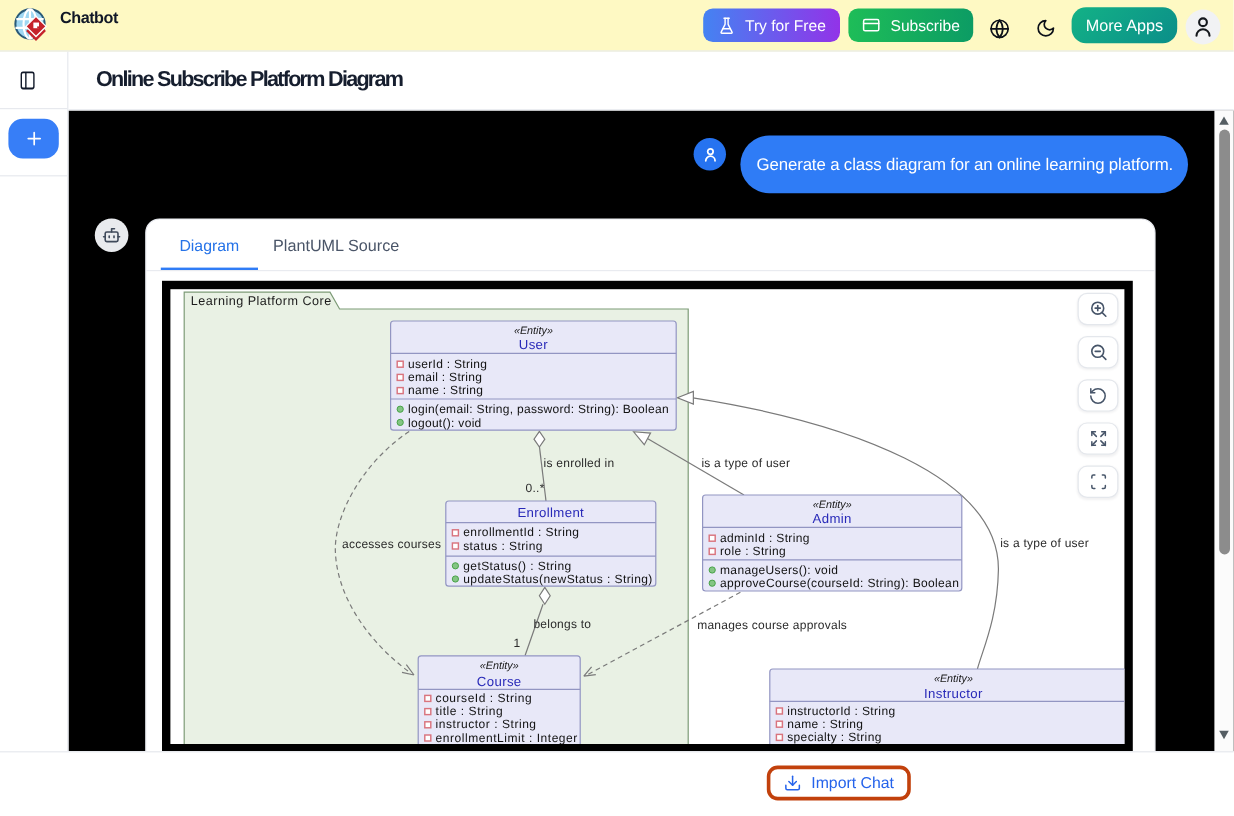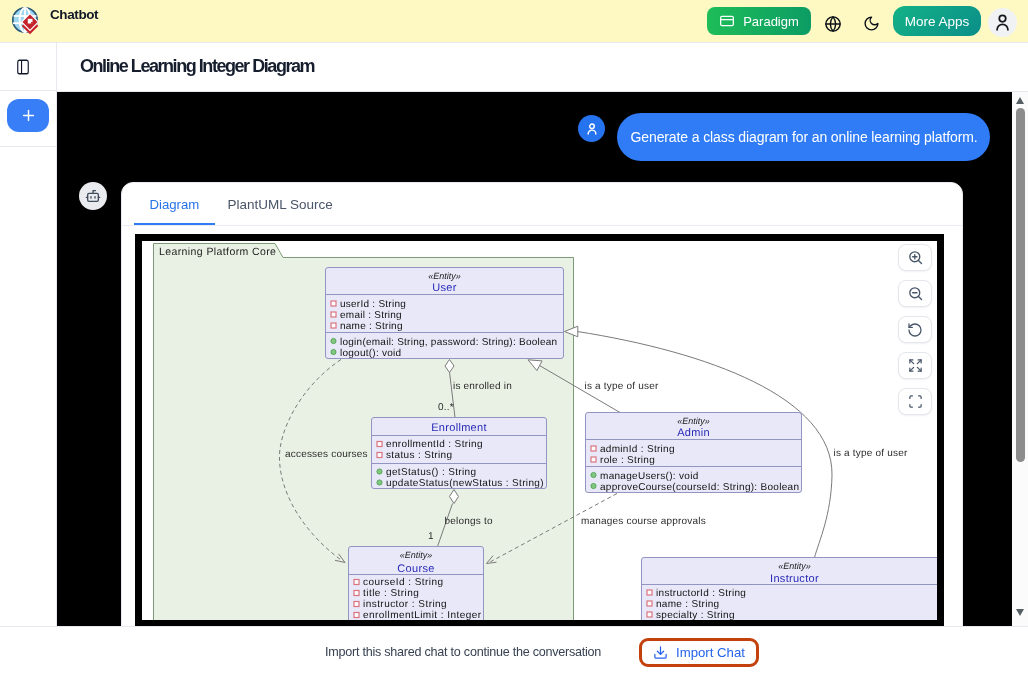--- a/index.html
+++ b/index.html
@@ -288,26 +288,34 @@
         <ellipse cx="14" cy="14" rx="5.4" ry="12.2"></ellipse>
         <path d="M14 1.8v24.4"></path>
       </g>
       <path d="M10.7 19.9 19 28.2 27.3 19.9 25.1 17.7 19 23.8 12.9 17.7 Z" fill="#c5232b"></path>
       <path d="M19 7.6 27.4 16 19 24.4 10.6 16 Z" fill="#c5232b" stroke="#fff" stroke-width="1.1"></path>
       <rect x="16.8" y="12.8" width="4.7" height="4.7" fill="#fff"></rect>
       <rect x="20" y="16" width="1.9" height="1.7" fill="#c5232b"></rect>
     </svg>
   </div>
   <div id="appname">Chatbot</div>
+  <div class="hbtn" id="btn-try">
+    <svg width="15" height="15" viewBox="0 0 24 24" fill="none" stroke="#fff" stroke-width="1.9" stroke-linecap="round" stroke-linejoin="round">
+        <path d="M10 2v7.5a2 2 0 0 1-.2.9L4.7 20.5a1 1 0 0 0 .9 1.5h12.8a1 1 0 0 0 .9-1.5l-5.1-10.1a2 2 0 0 1-.2-.9V2"></path>
+        <path d="M8.5 2h7"></path>
+        <path d="M7 16h10"></path>
+      </svg>
+    <span>Try for Free</span>
+  </div>
   <div class="hbtn" id="btn-sub">
     <svg width="16" height="16" viewBox="0 0 24 24" fill="none" stroke="#fff" stroke-width="1.9" stroke-linecap="round" stroke-linejoin="round">
         <rect x="2.5" y="5" width="19" height="14" rx="2"></rect>
         <line x1="2.5" y1="10" x2="21.5" y2="10"></line>
       </svg>
-    <span>Paradigm</span>
+    <span>Subscribe</span>
   </div>
   <div id="icon-globe">
     <svg width="18" height="18" viewBox="0 0 24 24" fill="none" stroke="#0c1118" stroke-width="1.9" stroke-linecap="round">
         <circle cx="12" cy="12" r="9.5"></circle>
         <path d="M12 2.5a14.5 14.5 0 0 0 0 19 14.5 14.5 0 0 0 0-19"></path>
         <path d="M2.5 12h19"></path>
       </svg>
   </div>
   <div id="icon-moon">
     <svg width="17" height="17" viewBox="0 0 24 24" fill="none" stroke="#0c1118" stroke-width="2" stroke-linecap="round" stroke-linejoin="round">
@@ -334,30 +342,29 @@
   <div id="sb-plus">
     <svg width="17" height="17" viewBox="0 0 24 24" fill="none" stroke="#fff" stroke-width="2" stroke-linecap="round">
         <line x1="12" y1="5" x2="12" y2="19"></line>
         <line x1="5" y1="12" x2="19" y2="12"></line>
       </svg>
   </div>
   <div class="sb-div" style="top:103px"></div>
 </div>
 
 <div id="titlebar">
-    <h1>Online Learning Integer Diagram</h1>
+    <h1>Online Subscribe Platform Diagram</h1>
   </div>
 
 <div id="sb-track"></div>
 <div id="sb-thumb"></div>
 <div class="sb-arrow" id="sb-up"></div>
 <div class="sb-arrow" id="sb-down"></div>
 
 <div id="footer">
-  <div id="f-text">Import this shared chat to continue the conversation</div>
   <div id="f-btn">
     <svg width="15" height="15" viewBox="0 0 24 24" fill="none" stroke="#2563eb" stroke-width="2" stroke-linecap="round" stroke-linejoin="round">
         <path d="M21 15v4a2 2 0 0 1-2 2H5a2 2 0 0 1-2-2v-4"></path>
         <polyline points="7 10 12 15 17 10"></polyline>
         <line x1="12" y1="15" x2="12" y2="3"></line>
       </svg>
     <span>Import Chat</span>
   </div>
 </div>
 

